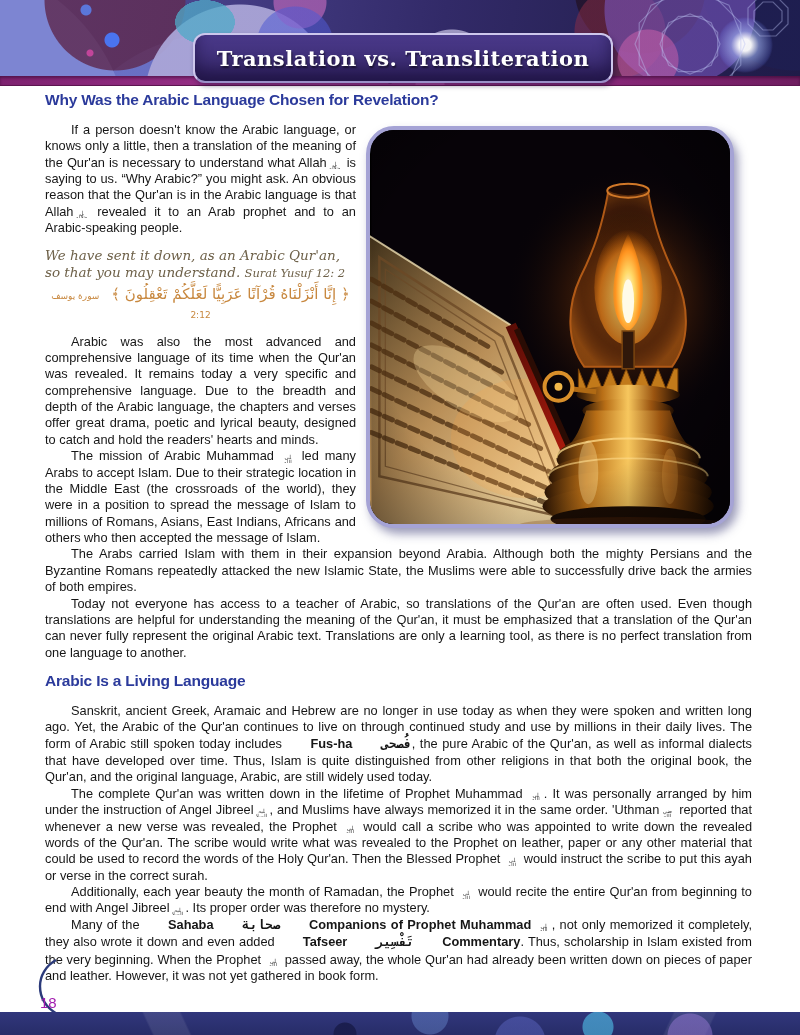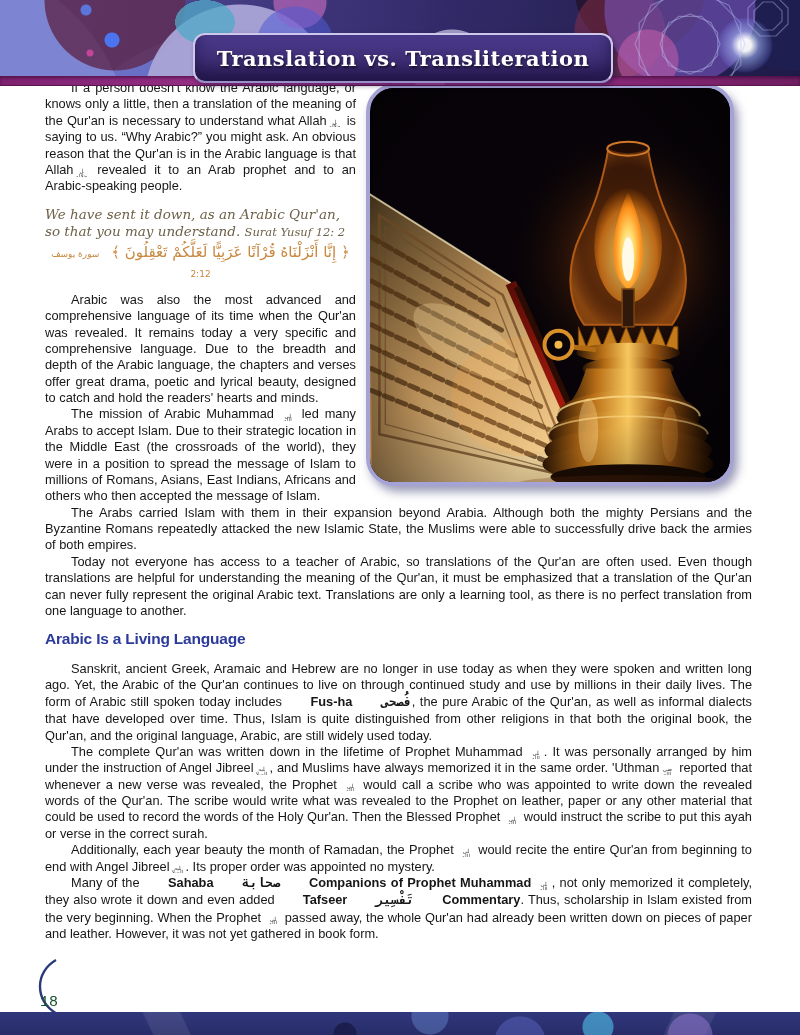--- a/index.html
+++ b/index.html
@@ -88,22 +88,22 @@
   .ar.b { font-weight:700; }
   .hon {
     display:inline-block; width:14px; height:12px; overflow:hidden;
     font-size:5.5px; line-height:4.5px; text-align:center; direction:rtl;
     font-family:"DejaVu Sans", sans-serif; color:#3a3a3a;
     vertical-align:middle; margin:0 1px; white-space:normal; word-break:break-word;
   }
 
   
   .page-num {
-    position:absolute; left:40px; bottom:24px; font-family:Liberation Mono, monospace;
-    font-size:15px; color:#14532d;
+    position:absolute; left:40px; bottom:24px; font-family:Liberation Sans, sans-serif;
+    font-size:15px; color:#a21caf;
   }
   .arc-svg { position:absolute; left:25px; bottom:19px; }
   .footer-band {
     position:absolute; left:0; bottom:0; width:800px; height:23px;
     background:
       radial-gradient(circle at 598px 15px, rgba(80,195,235,.6) 0 15px, transparent 16px),
       radial-gradient(circle at 690px 24px, rgba(150,120,210,.5) 0 22px, transparent 23px),
       radial-gradient(circle at 345px 22px, rgba(25,28,75,.9) 0 11px, transparent 12px),
       radial-gradient(circle at 430px 4px, rgba(120,160,230,.35) 0 18px, transparent 19px),
       radial-gradient(circle at 520px 30px, rgba(90,100,190,.5) 0 25px, transparent 26px),
@@ -129,20 +129,21 @@
     </svg>
   </div>
   <div class="stripe"></div>
   <div class="banner">
     <span class="banner-title">Translation vs. Transliteration</span>
   </div>
 </div>
 
 <div class="content">
 
+  <h1 class="sec">Why Was the Arabic Language Chosen for Revelation?</h1>
 
   <div class="figure">
     <svg width="368" height="402" viewBox="0 0 367 404">
       <defs>
         <radialGradient id="gGlow" cx=".5" cy=".5" r=".5">
           <stop offset="0" stop-color="#ff9d2e" stop-opacity=".85"></stop>
           <stop offset=".5" stop-color="#c25708" stop-opacity=".35"></stop>
           <stop offset="1" stop-color="#000000" stop-opacity="0"></stop>
         </radialGradient>
         <radialGradient id="gFlame" cx=".5" cy=".6" r=".6">
@@ -255,21 +256,21 @@
 
   <p class="body"><span>Arabic was also the most advanced and comprehensive language of its time when the Qur'an was revealed. It remains today a very specific and comprehensive language. Due to the breadth and depth of the Arabic language, the chapters and verses offer great drama, poetic and lyrical beauty, designed to catch and hold the readers' hearts and minds.</span></p>
   <p class="body"><span>The mission of Arabic Muhammad </span><span class="hon">صلى الله عليه وسلم</span><span> led many Arabs to accept Islam. Due to their strategic location in the Middle East (the crossroads of the world), they were in a position to spread the message of Islam to millions of Romans, Asians, East Indians, Africans and others who then accepted the message of Islam.</span></p>
   <p class="body"><span>The Arabs carried Islam with them in their expansion beyond Arabia. Although both the mighty Persians and the Byzantine Romans repeatedly attacked the new Islamic State, the Muslims were able to successfully drive back the armies of both empires.</span></p>
   <p class="body"><span>Today not everyone has access to a teacher of Arabic, so translations of the Qur'an are often used. Even though translations are helpful for understanding the meaning of the Qur'an, it must be emphasized that a translation of the Qur'an can never fully represent the original Arabic text. Translations are only a learning tool, as there is no perfect translation from one language to another.</span></p>
 
   <h2 class="sec">Arabic Is a Living Language</h2>
 
   <p class="body"><span>Sanskrit, ancient Greek, Aramaic and Hebrew are no longer in use today as when they were spoken and written long ago. Yet, the Arabic of the Qur'an continues to live on through continued study and use by millions in their daily lives. The form of Arabic still spoken today includes </span><span class="b">Fus-ha</span><span> </span><span class="ar b">فُصحى</span><span>, the pure Arabic of the Qur'an, as well as informal dialects that have developed over time. Thus, Islam is quite distinguished from other religions in that both the original book, the Qur'an, and the original language, Arabic, are still widely used today.</span></p>
   <p class="body"><span>The complete Qur'an was written down in the lifetime of Prophet Muhammad </span><span class="hon">صلى الله عليه وسلم</span><span>. It was personally arranged by him under the instruction of Angel Jibreel</span><span class="hon">عليه السلام</span><span>, and Muslims have always memorized it in the same order. 'Uthman</span><span class="hon">رضي الله عنه</span><span> reported that whenever a new verse was revealed, the Prophet </span><span class="hon">صلى الله عليه وسلم</span><span> would call a scribe who was appointed to write down the revealed words of the Qur'an. The scribe would write what was revealed to the Prophet on leather, paper or any other material that could be used to record the words of the Holy Qur'an. Then the Blessed Prophet </span><span class="hon">صلى الله عليه وسلم</span><span> would instruct the scribe to put this ayah or verse in the correct surah.</span></p>
-  <p class="body"><span>Additionally, each year beauty the month of Ramadan, the Prophet </span><span class="hon">صلى الله عليه وسلم</span><span> would recite the entire Qur'an from beginning to end with Angel Jibreel</span><span class="hon">عليه السلام</span><span>. Its proper order was appointed no mystery.</span></p>
+  <p class="body"><span>Additionally, each year beauty the month of Ramadan, the Prophet </span><span class="hon">صلى الله عليه وسلم</span><span> would recite the entire Qur'an from beginning to end with Angel Jibreel</span><span class="hon">عليه السلام</span><span>. Its proper order was therefore no mystery.</span></p>
   <p class="body"><span>Many of the </span><span class="b">Sahaba</span><span> </span><span class="ar b">صحابة</span><span> </span><span class="b">Companions of Prophet Muhammad</span><span> </span><span class="hon">صلى الله عليه وسلم</span><span>, not only memorized it completely, they also wrote it down and even added </span><span class="b">Tafseer</span><span> </span><span class="ar b">تَفْسِير</span><span> </span><span class="b">Commentary</span><span>. Thus, scholarship in Islam existed from the very beginning. When the Prophet </span><span class="hon">صلى الله عليه وسلم</span><span> passed away, the whole Qur'an had already been written down on pieces of paper and leather. However, it was not yet gathered in book form.</span></p>
 
 </div>
 
 <svg class="arc-svg" width="36" height="58" viewBox="0 0 36 58">
   <path d="M31,2 C10,14 9,42 32,56" fill="none" stroke="#2b3a7a" stroke-width="2.4"></path>
 </svg>
 <div class="page-num">18</div>
 <div class="footer-band"></div>
 

